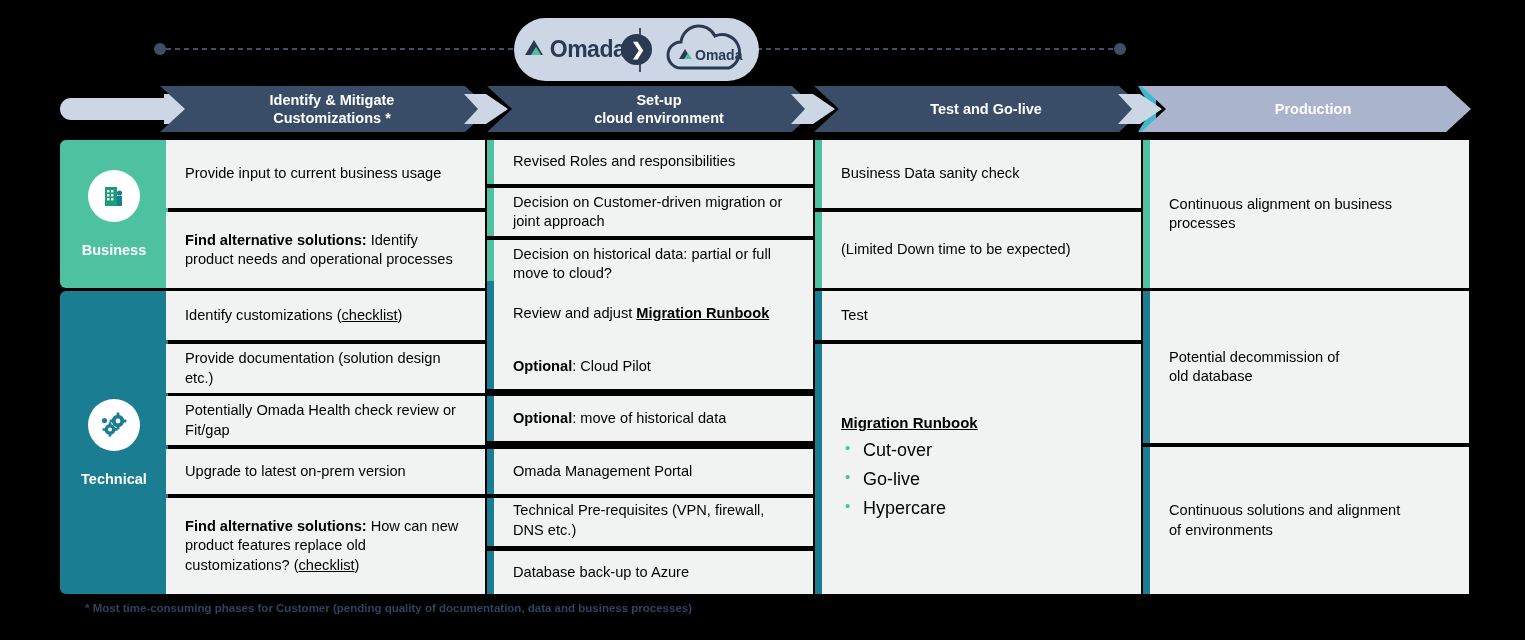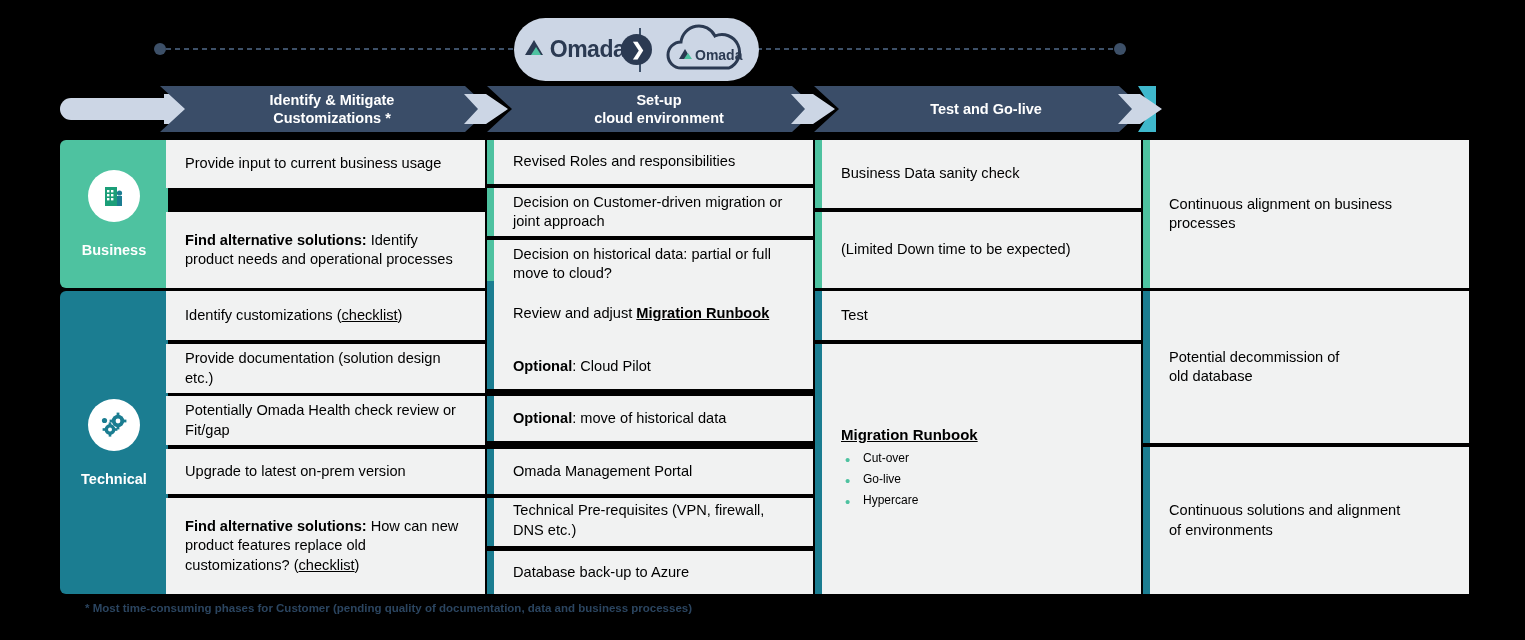--- a/index.html
+++ b/index.html
@@ -120,21 +120,21 @@
   }
   .cell.tech { border-left-color: #1b7d91; }
   .cell b { font-weight: 700; }
   .cell u { text-decoration: underline; }
   .cell .bu { font-weight: 700; text-decoration: underline; }
   .cell.top { align-items: flex-start; }
 
   .bullets { list-style: none; margin-top: 5px; }
   .bullets li {
     position: relative; padding-left: 22px; margin-bottom: 4px;
-    font-size: 12px; line-height: 1.4;
+    font-size: 18px; line-height: 1.4;
   }
   .bullets li::before {
     content: "•"; position: absolute; left: 4px; top: -1px;
     color: #4ec2a0; font-size: 15px;
   }
 
   .footnote {
     position: absolute; left: 60px; top: 602px;
     font-size: 11.5px; font-weight: 700; color: #2b4560; margin-left: 25px;
   }
@@ -192,20 +192,25 @@
     <div class="sep-arrow s2"></div>
 
     <div class="chev dark c3">
       <div>
         <span>Test and Go-live</span>
       </div>
     </div>
     <div class="cyan-notch"></div>
     <div class="sep-arrow s3"></div>
 
+    <div class="chev light c4">
+      <div>
+        <span>Production</span>
+      </div>
+    </div>
   </div>
 
   <div class="rail business">
     <div class="rail-badge">
       <svg width="28" height="28" viewBox="0 0 28 28">
         <rect x="5" y="5" width="12" height="19" fill="#1b9e78"></rect>
         <rect x="7" y="8" width="2.4" height="2.4" fill="#ffffff"></rect>
         <rect x="11" y="8" width="2.4" height="2.4" fill="#ffffff"></rect>
         <rect x="7" y="12" width="2.4" height="2.4" fill="#ffffff"></rect>
         <rect x="11" y="12" width="2.4" height="2.4" fill="#ffffff"></rect>
@@ -235,21 +240,21 @@
           <rect x="3.6" y="18.2" width="3" height="2.6"></rect>
           <rect x="15.4" y="18.2" width="3" height="2.6"></rect>
           <circle cx="5.5" cy="10.5" r="2.6"></circle>
         </g>
       </svg>
     </div>
     <div class="rail-label">Technical</div>
   </div>
 
   <div class="col c1">
-    <div class="cell" style="top:140px;height:48px">
+    <div class="cell" style="top:140px;height:68px">
       <div>Provide input to current business usage</div>
     </div>
     <div class="cell" style="top:212px;height:76px">
       <div>
         <b>Find alternative solutions:</b><span> Identify product needs and operational processes</span>
       </div>
     </div>
     <div class="cell tech" style="top:291px;height:49px">
       <div>
         <span>Identify customizations (</span><u>checklist</u><span>)</span>

